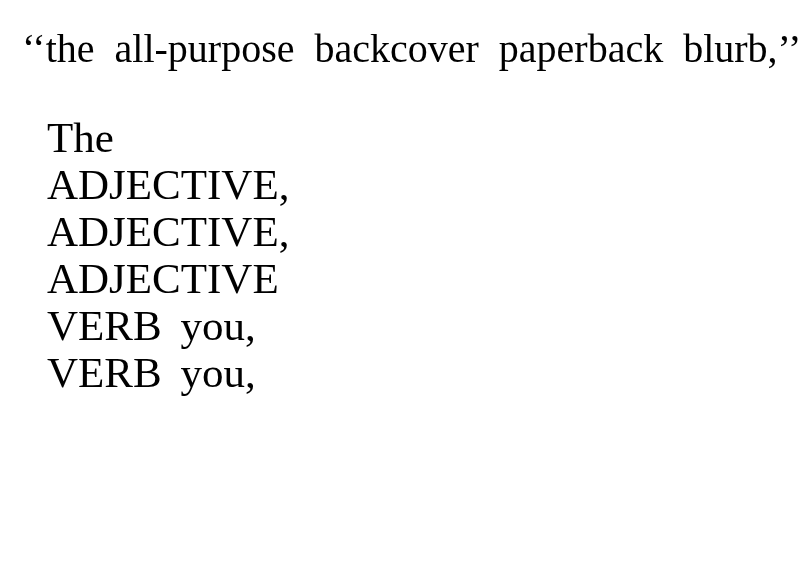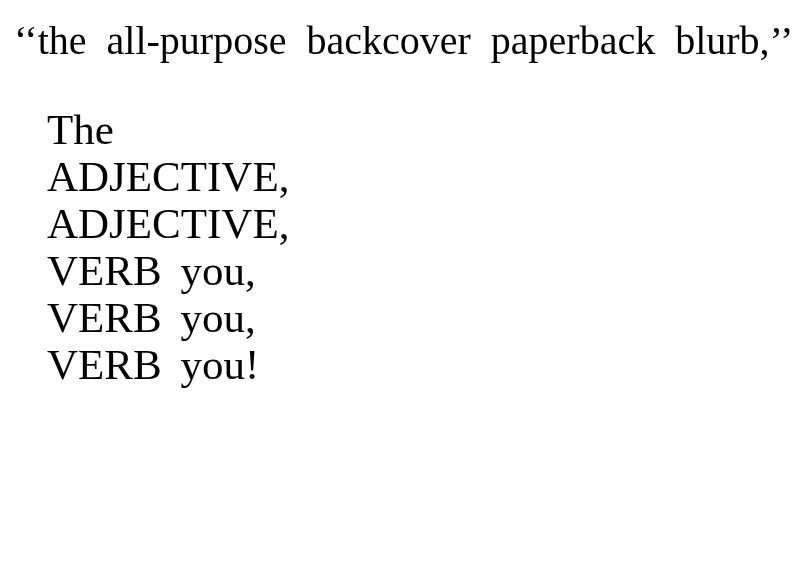--- a/index.html
+++ b/index.html
@@ -10,21 +10,21 @@
   .page {
     position: relative;
     width: 800px;
     height: 562px;
     background: #ffffff;
     color: #000000;
     font-family: "Liberation Serif", serif;
     overflow: hidden;
   }
   .title {
-    margin: 0;
+    margin: 8px;
     padding: 18px 0 0 14px;
     font-size: 40px;
     line-height: 46px;
     word-spacing: 10px;
     white-space: nowrap;
     color: #000000;
   }
   .body-lines {
     margin: 42px 0 7px 47px;
   }
@@ -39,17 +39,17 @@
 </head>
 <body>
 
 <div class="page">
   <p class="title">‘‘the all-purpose backcover paperback blurb,’’</p>
 
   <div class="body-lines">
     <div class="line">The</div>
     <div class="line">ADJECTIVE,</div>
     <div class="line">ADJECTIVE,</div>
+    <div class="line">ADJECTIVE</div>
     <div class="line">VERB you,</div>
     <div class="line">VERB you,</div>
-    <div class="line">VERB you!</div>
   </div>
 </div>
 
 </body></html>

